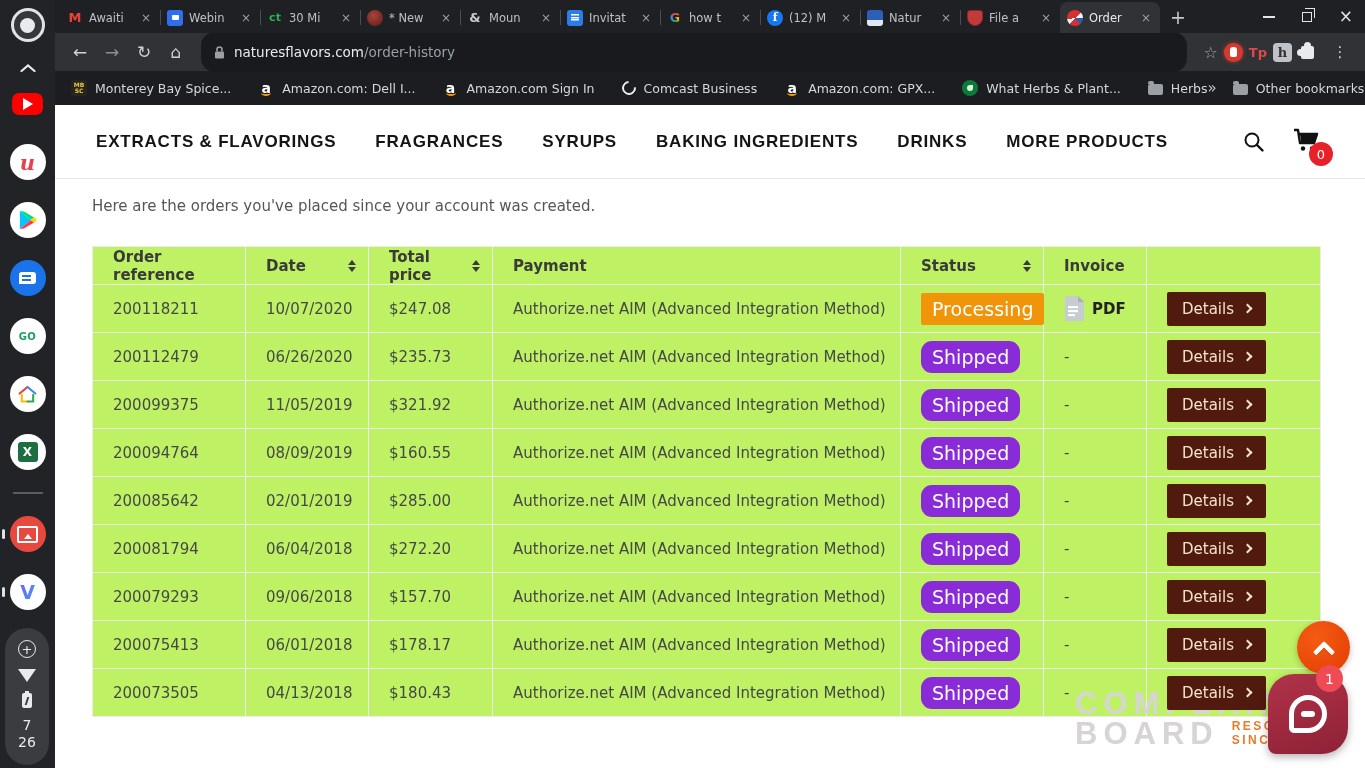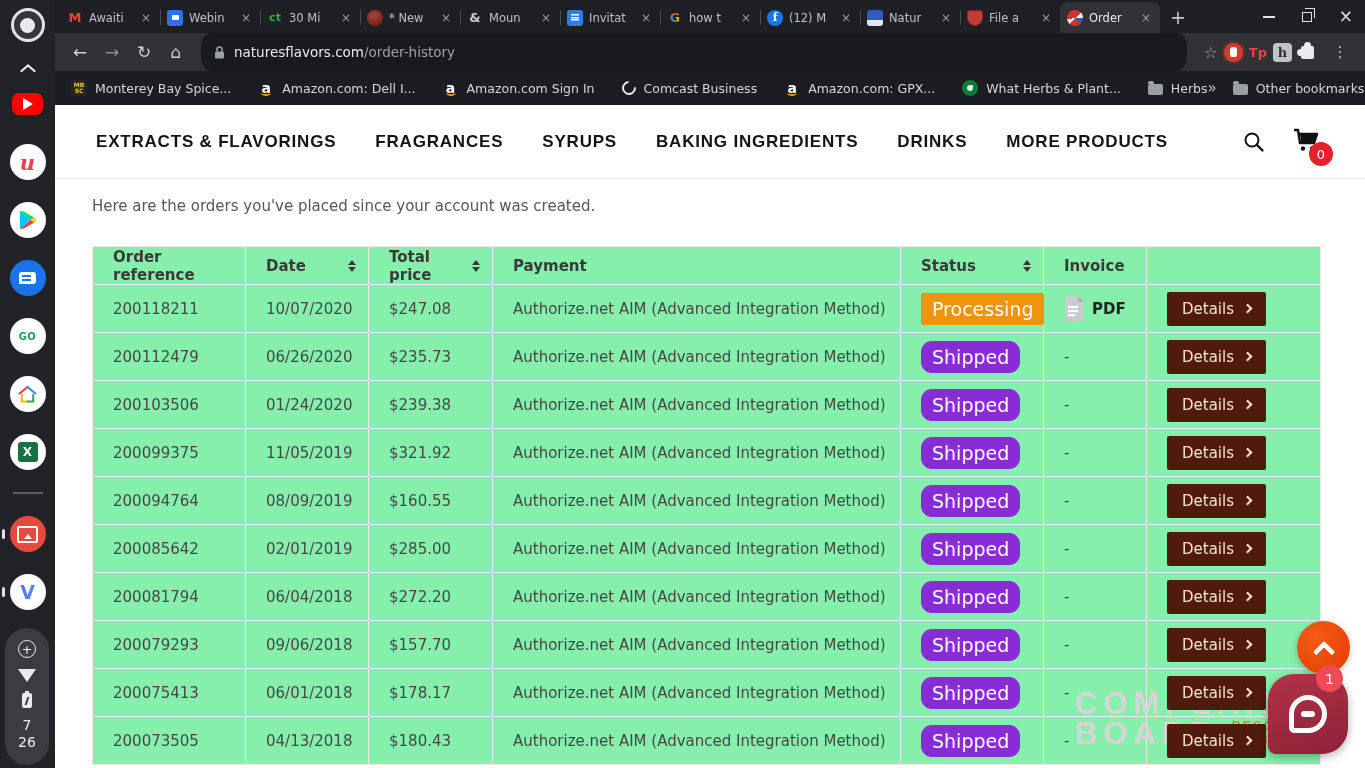--- a/index.html
+++ b/index.html
@@ -128,21 +128,21 @@
   #nav-list { display:flex; gap:39px; }
   .nav-item { font-family:"Liberation Sans",sans-serif; font-size:17px; font-weight:700; letter-spacing:.8px;
      color:#141414; text-decoration:none; cursor:pointer; }
   .nav-icons { position:absolute; right:44px; top:0; height:74px; display:flex; align-items:center; gap:28px; }
   .cart-wrap { position:relative; }
   .cart-badge { position:absolute; right:-12px; bottom:-10px; width:24px; height:24px; border-radius:50%;
      background:#e62129; color:#fff; font-size:13px; display:flex; align-items:center; justify-content:center; }
 
   .intro { margin:18px 0 0 37px; font-size:15px; line-height:18px; color:#565656; }
 
-  table.orders { border-collapse:collapse; table-layout:fixed; width:1228px; margin:31px 12px 0 37px; background:#86efac; }
+  table.orders { border-collapse:collapse; table-layout:fixed; width:1228px; margin:31px 12px 0 37px; background:#bef264; }
   .orders th, .orders td { border:1px solid #ececec; }
   .orders thead th { height:38px; padding:0 12px 0 20px; font-size:15px; font-weight:600; color:#3a3a3a; text-align:left; }
   .th-flex { display:flex; align-items:center; justify-content:space-between; }
   .sort { display:flex; flex-direction:column; gap:2px; cursor:pointer; }
   .sort i { width:0; height:0; border-left:4px solid transparent; border-right:4px solid transparent; display:block; }
   .sort .up { border-bottom:5px solid #3a3a3a; }
   .sort .down { border-top:5px solid #3a3a3a; }
   .orders tbody td { height:48px; padding:0 10px 0 20px; font-size:15px; color:#474747; }
   td.price { font-size:17px; color:#222; }
   .badge { display:inline-block; padding:5px 11px; border-radius:2px; font-size:19px; color:#fff; }
@@ -503,32 +503,20 @@
               <td class="price">$235.73</td>
               <td>Authorize.net AIM (Advanced Integration Method)</td>
               <td><span class="badge shipped" style="background: rgb(138, 43, 216);">Shipped</span></td>
               <td><span>-</span></td>
               <td class="actions"><button class="details">
                   <span>Details</span>
                   <span class="chev"></span>
                 </button></td>
             </tr>
             <tr>
-              <td>200103506</td>
-              <td>01/24/2020</td>
-              <td class="price">$239.38</td>
-              <td>Authorize.net AIM (Advanced Integration Method)</td>
-              <td><span class="badge shipped" style="background: rgb(138, 43, 216);">Shipped</span></td>
-              <td><span>-</span></td>
-              <td class="actions"><button class="details">
-                  <span>Details</span>
-                  <span class="chev"></span>
-                </button></td>
-            </tr>
-            <tr>
               <td>200099375</td>
               <td>11/05/2019</td>
               <td class="price">$321.92</td>
               <td>Authorize.net AIM (Advanced Integration Method)</td>
               <td><span class="badge shipped" style="background: rgb(138, 43, 216);">Shipped</span></td>
               <td><span>-</span></td>
               <td class="actions"><button class="details">
                   <span>Details</span>
                   <span class="chev"></span>
                 </button></td>

